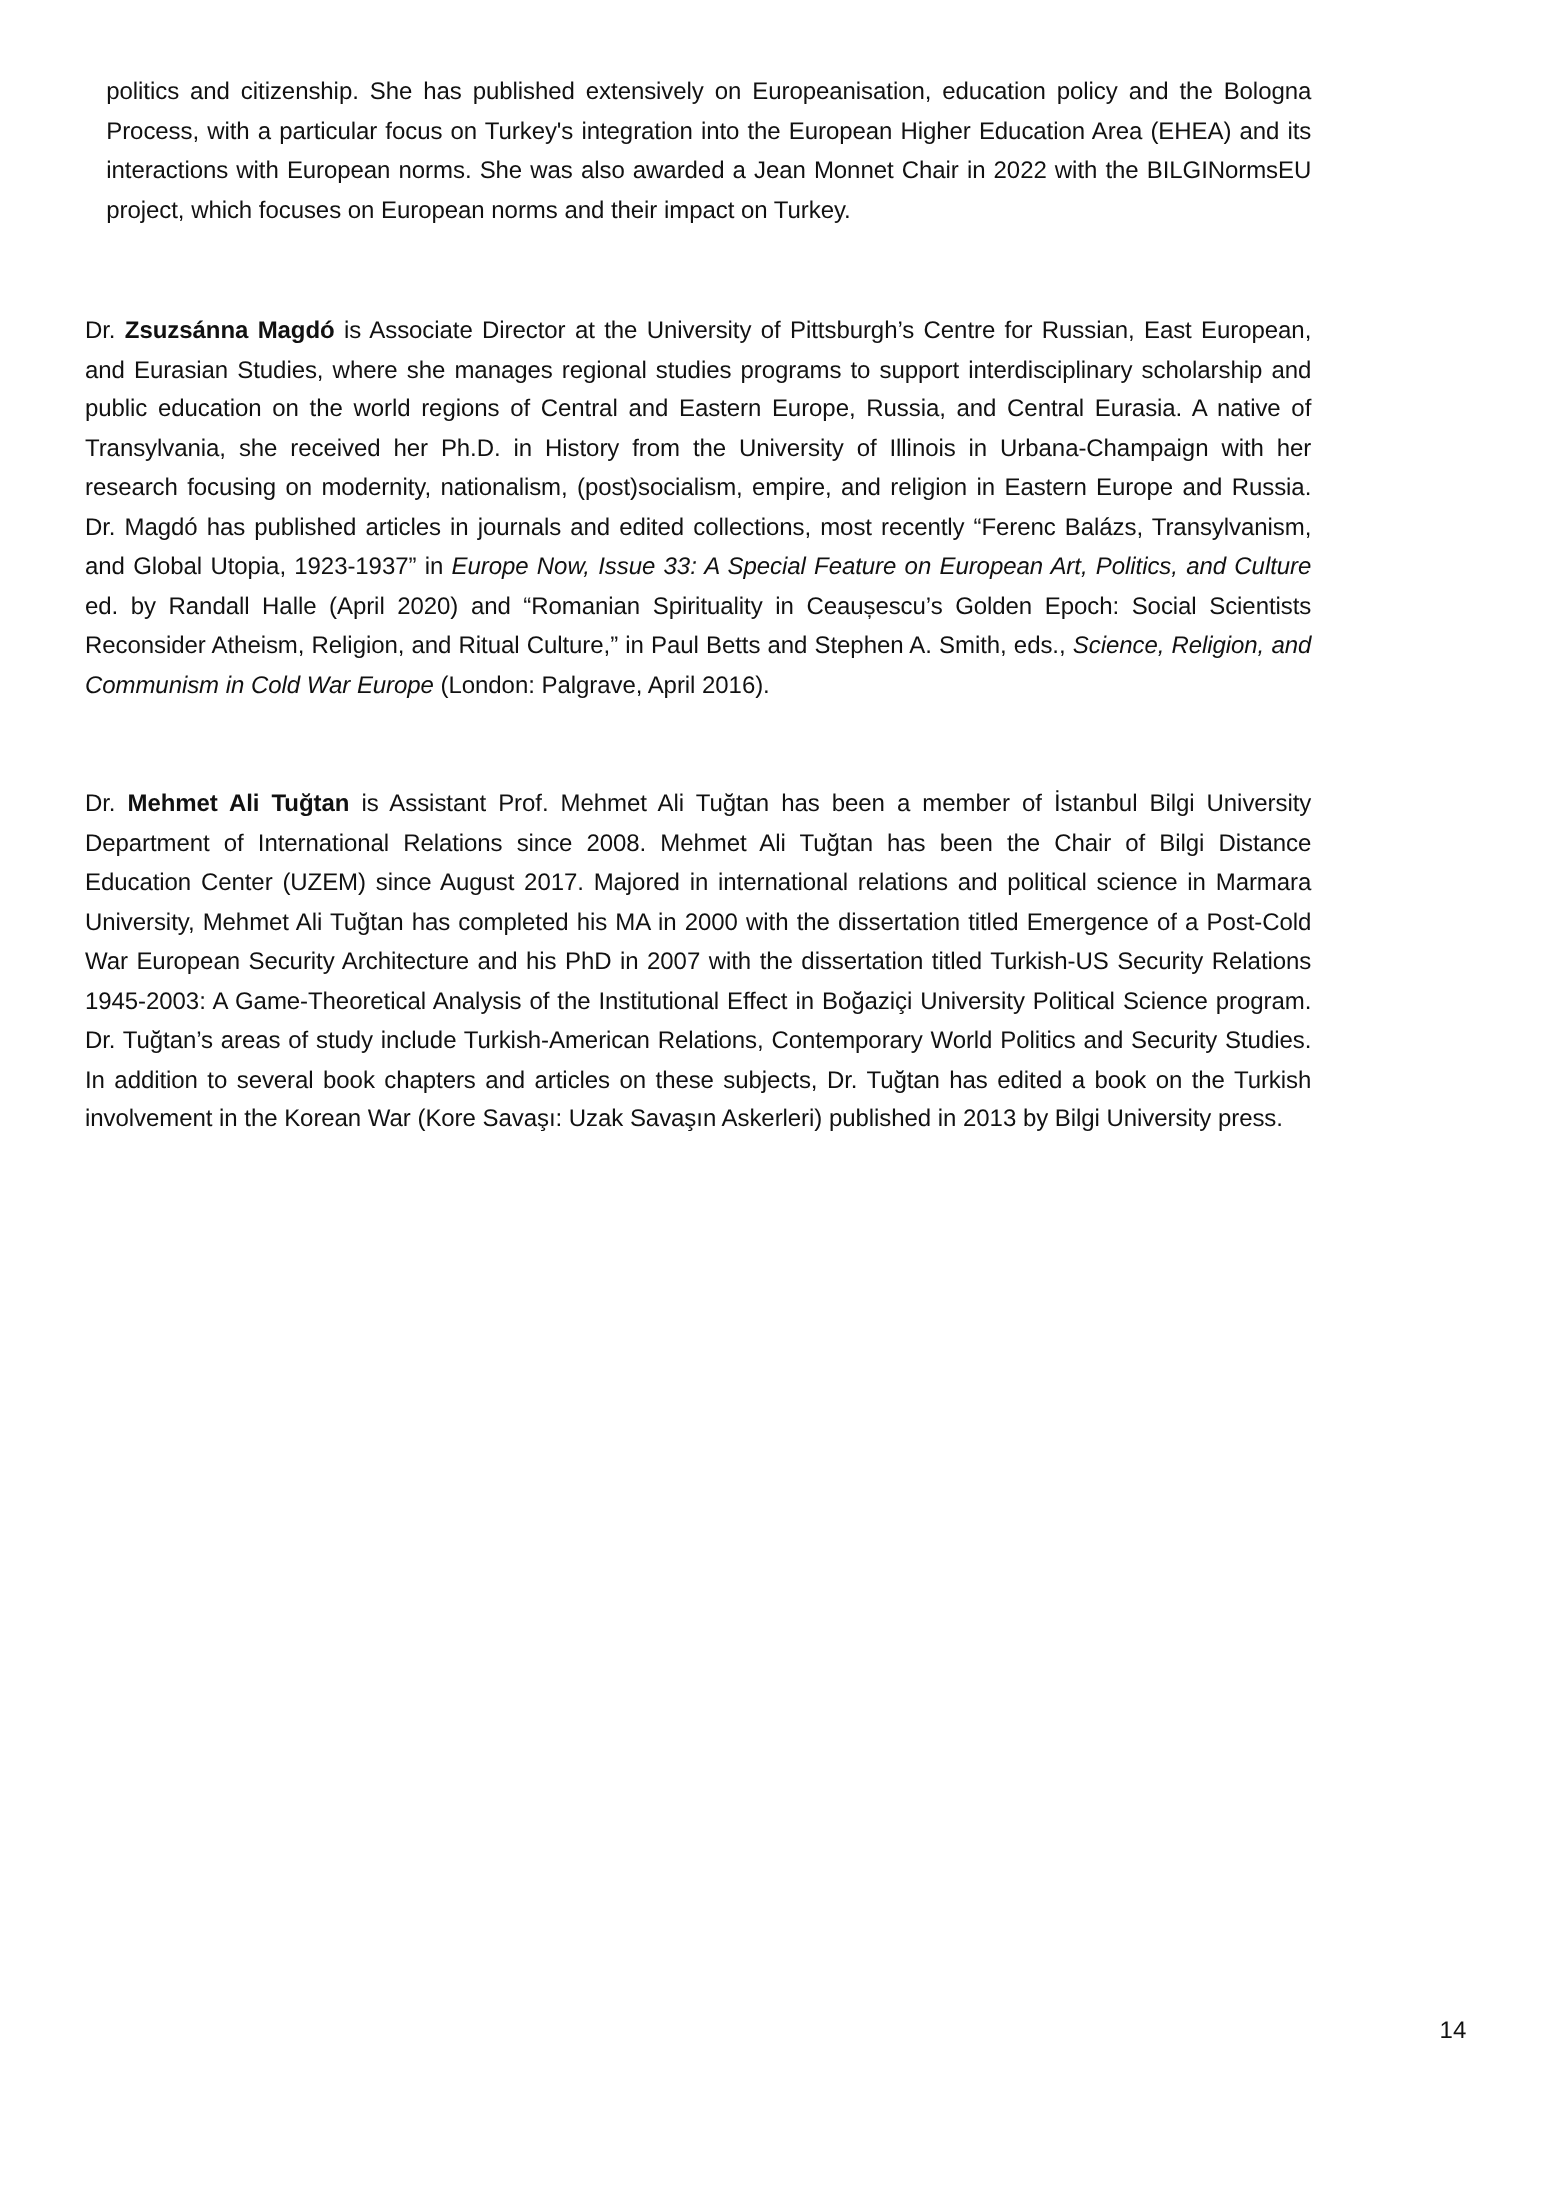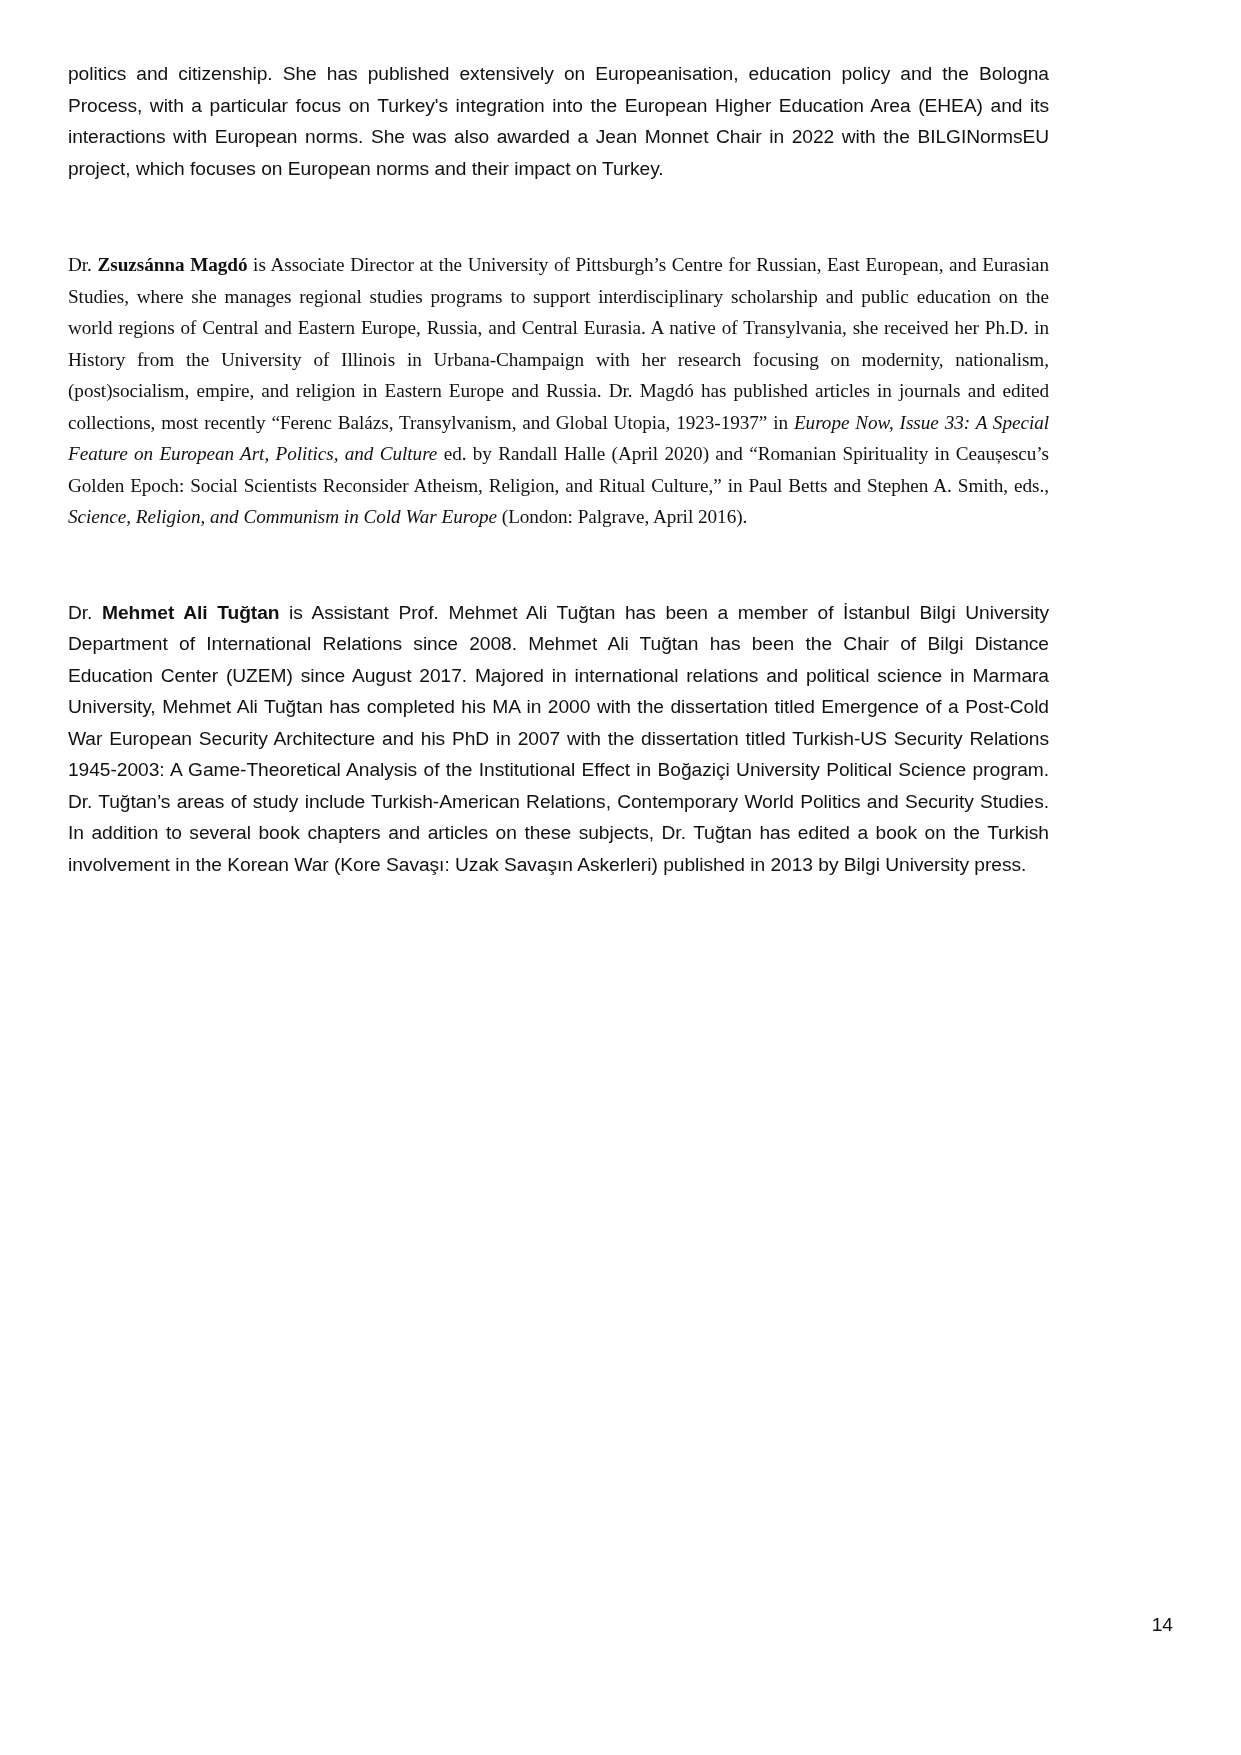--- a/index.html
+++ b/index.html
@@ -26,22 +26,22 @@
   p.body-par {
     margin: 0;
     font-size: 19.2px;
     line-height: 31.5px;
     text-align: justify;
     text-justify: inter-word;
     letter-spacing: -0.05px;
     word-spacing: 0.1px;
     color: #111111;
   }
-  p.par-gap-1 { margin-top: 0; }
-  p.par-gap-2 { margin-top: 65px; font-family: Liberation Serif, serif; }
+  p.par-gap-1 { margin-top: 0; margin-left: 17px; }
+  p.par-gap-2 { margin-top: 65px; }
   p.par-gap-3 { margin-top: 64px; }
   .bold { font-weight: bold; }
   .ital { font-style: italic; }
   .page-number {
     position: absolute;
     right: 68px;
     bottom: 118px;
     font-size: 19.2px;
     line-height: 24px;
     color: #111111;

